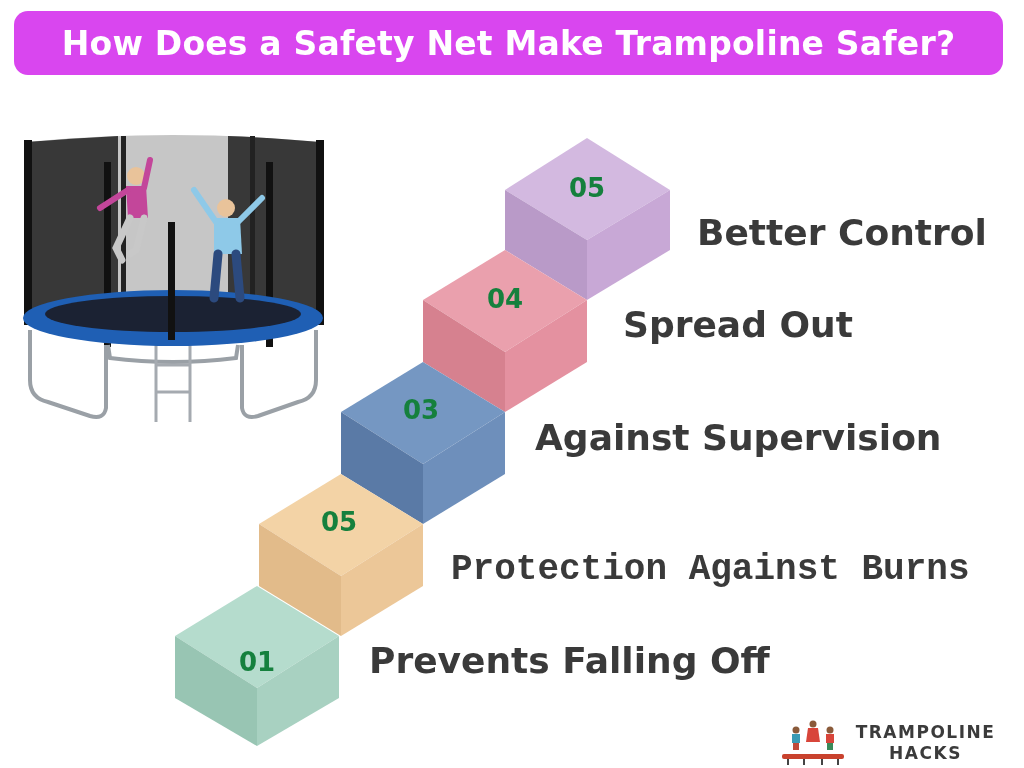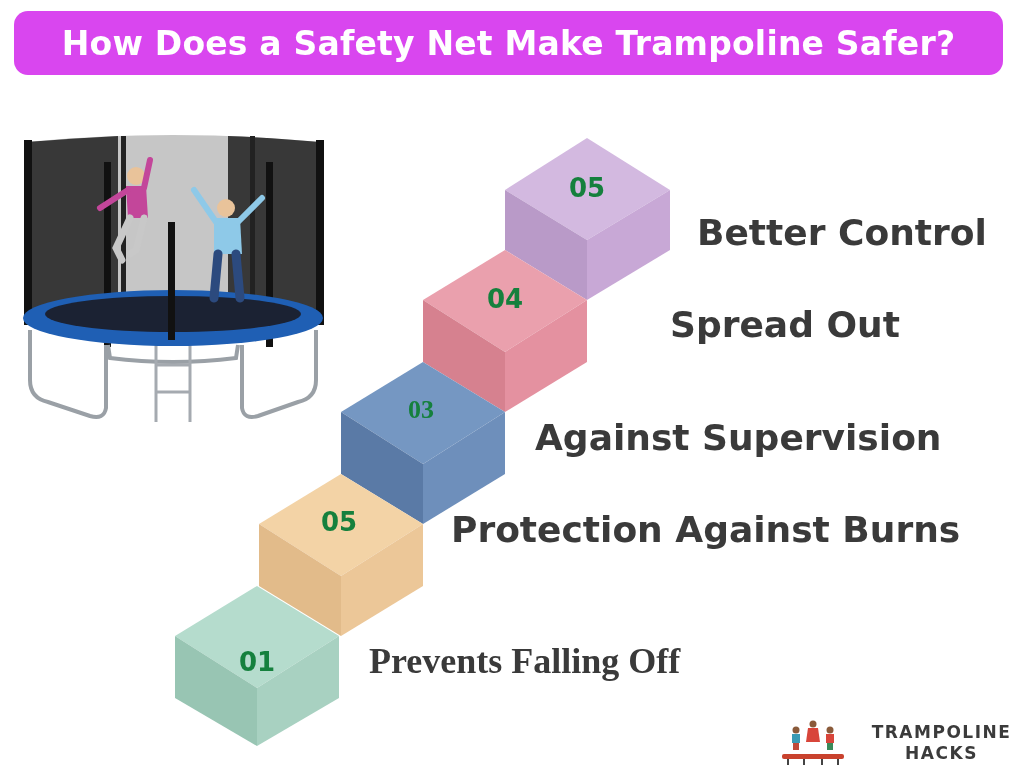--- a/index.html
+++ b/index.html
@@ -4,21 +4,21 @@
 <style>
   html,body{margin:0;padding:0;background:#ffffff;}
   body{width:1024px;height:768px;position:relative;overflow:hidden;font-family:"DejaVu Sans","Liberation Sans",sans-serif;}
   .title-bar{position:absolute;left:14px;top:11px;width:989px;height:64px;background:#d946ef;border-radius:14px;display:flex;align-items:center;justify-content:center;}
   .title-text{color:#ffffff;font-weight:bold;font-size:33px;letter-spacing:0.2px;white-space:nowrap;}
   .photo{position:absolute;left:18px;top:130px;width:310px;height:300px;}
   .steps-svg{position:absolute;left:0;top:0;width:1024px;height:768px;}
   .step-label{position:absolute;color:#3a3a3a;font-weight:bold;font-size:36px;white-space:nowrap;line-height:1;}
   .step-num{position:absolute;color:#15803d;font-weight:bold;font-size:26px;line-height:1;width:80px;text-align:center;}
   .brand{position:absolute;left:780px;top:718px;width:230px;height:48px;}
-  .brand-text{position:absolute;left:68px;top:4px;color:#3b3b3b;font-weight:bold;font-size:17px;line-height:21px;letter-spacing:1.5px;text-align:center;width:155px;margin-left:16px;}
+  .brand-text{position:absolute;left:68px;top:4px;color:#3b3b3b;font-weight:bold;font-size:17px;line-height:21px;letter-spacing:1.5px;text-align:center;width:155px;}
 </style>
 </head>
 <body>
 
 <div class="title-bar">
   <span class="title-text">How Does a Safety Net Make Trampoline Safer?</span>
 </div>
 
 <svg class="photo" viewBox="0 0 310 300">
 
@@ -86,29 +86,29 @@
 
   <g>
     <polygon points="257,586 339,636 257,688 175,636" fill="#b5dccd"></polygon>
     <polygon points="175,636 257,688 257,746 175,698" fill="#98c5b3"></polygon>
     <polygon points="257,688 339,636 339,698 257,746" fill="#a8d1c1"></polygon>
   </g>
 </svg>
 
 <div class="step-num" style="left:547px;top:175px;">05</div>
 <div class="step-num" style="left:465px;top:286px;text-align:center;">04</div>
-<div class="step-num" style="left:381px;top:397px;font-family:Liberation Serif, serif;">03</div>
+<div class="step-num" style="left:381px;top:397px;">03</div>
 <div class="step-num" style="left:299px;top:509px;">05</div>
 <div class="step-num" style="left:217px;top:620px;margin-top:29px;">01</div>
 
 <div class="step-label" style="left:697px;top:207px;margin-top:8px;">Better Control</div>
-<div class="step-label" style="left:623px;top:307px;margin-left:47px;">Spread Out</div>
+<div class="step-label" style="left:623px;top:307px;">Spread Out</div>
 <div class="step-label" style="left:535px;top:420px;">Against Supervision</div>
-<div class="step-label" style="left:451px;top:512px;">Protection Against Burns</div>
-<div class="step-label" style="left:369px;top:643px;font-family:Liberation Serif, serif;">Prevents Falling Off</div>
+<div class="step-label" style="left:451px;top:552px;font-family:Liberation Mono, monospace;">Protection Against Burns</div>
+<div class="step-label" style="left:369px;top:643px;">Prevents Falling Off</div>
 
 <div class="brand">
   <svg width="68" height="48" viewBox="0 0 68 48">
     <rect x="2" y="36" width="62" height="5" rx="2" fill="#c9422e"></rect>
     <line x1="8" y1="41" x2="8" y2="47" stroke="#444" stroke-width="2"></line>
     <line x1="24" y1="41" x2="24" y2="47" stroke="#444" stroke-width="2"></line>
     <line x1="42" y1="41" x2="42" y2="47" stroke="#444" stroke-width="2"></line>
     <line x1="58" y1="41" x2="58" y2="47" stroke="#444" stroke-width="2"></line>
     <circle cx="16" cy="12" r="3.5" fill="#8a5a3a"></circle>
     <rect x="12" y="16" width="8" height="9" fill="#3a9bb5"></rect>

